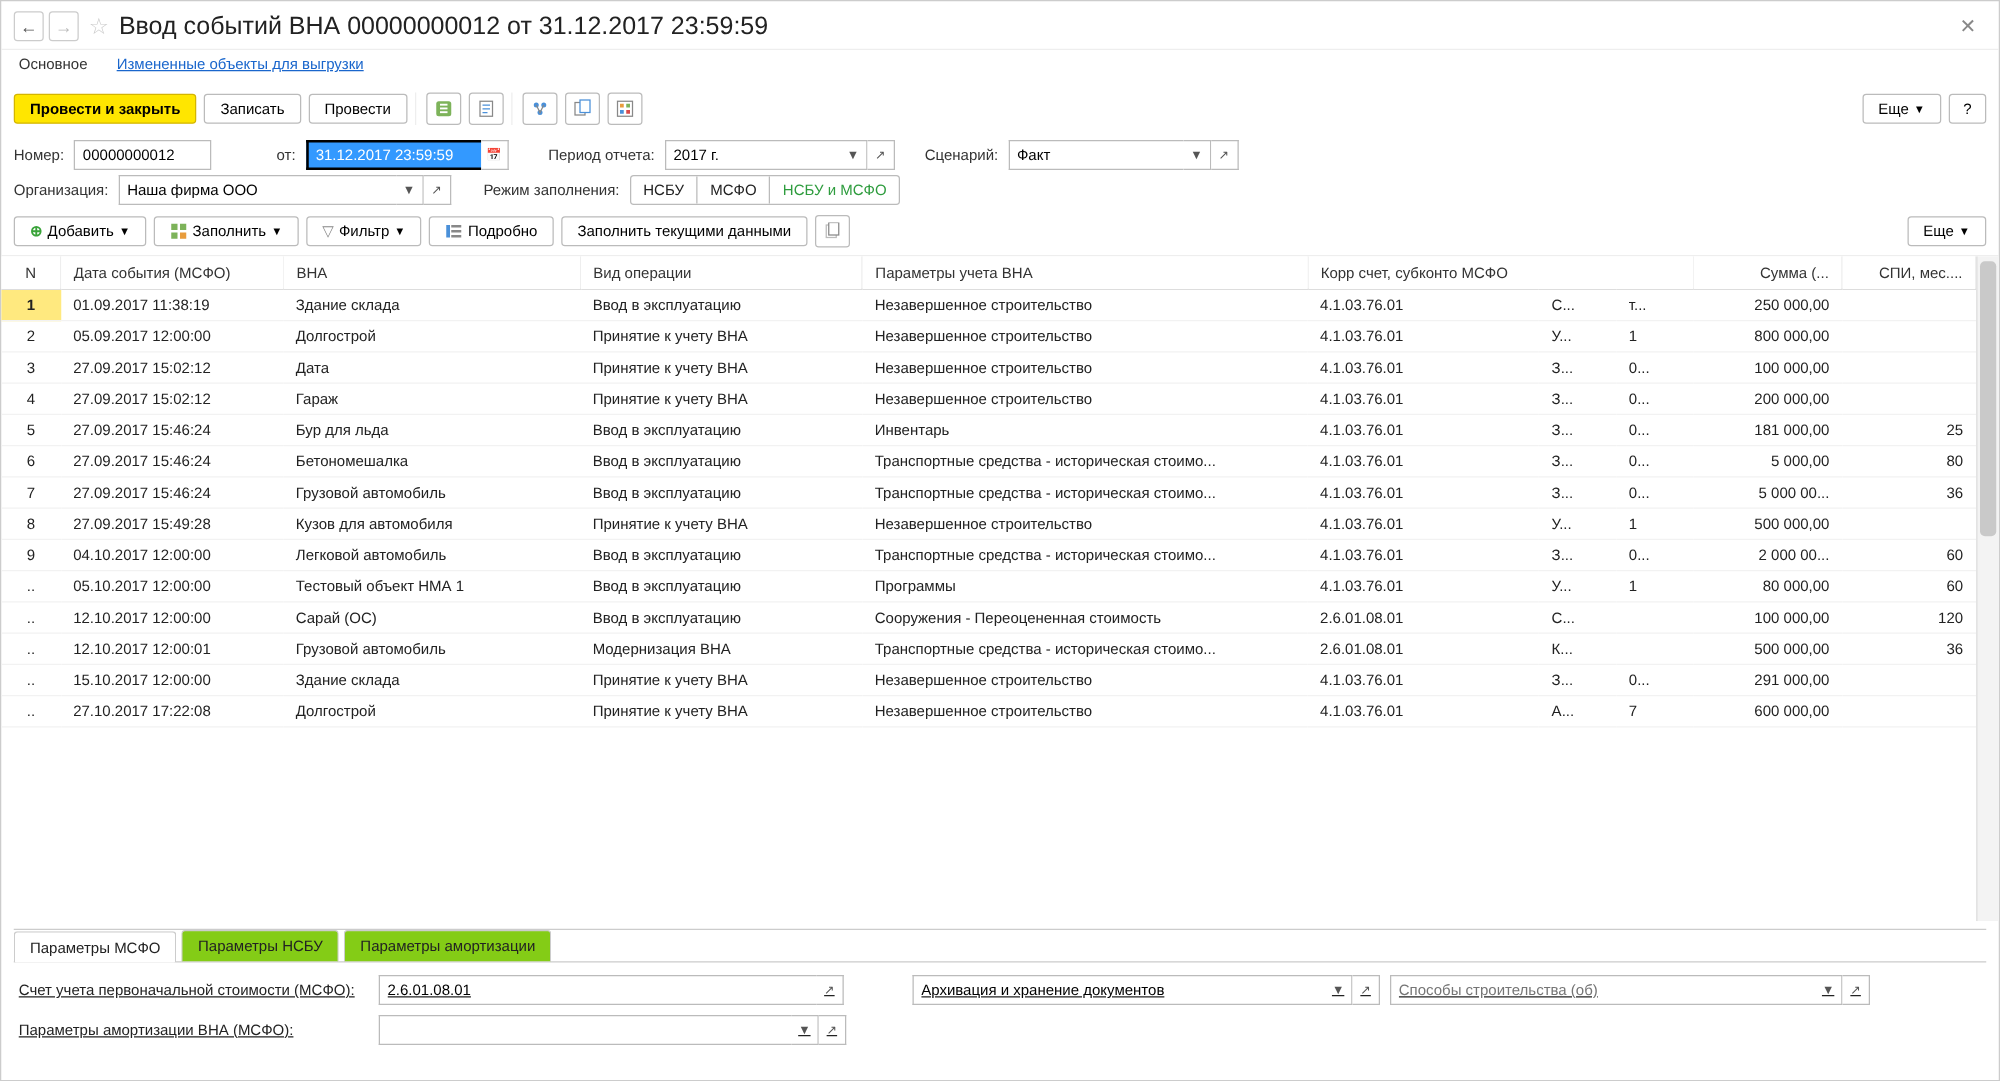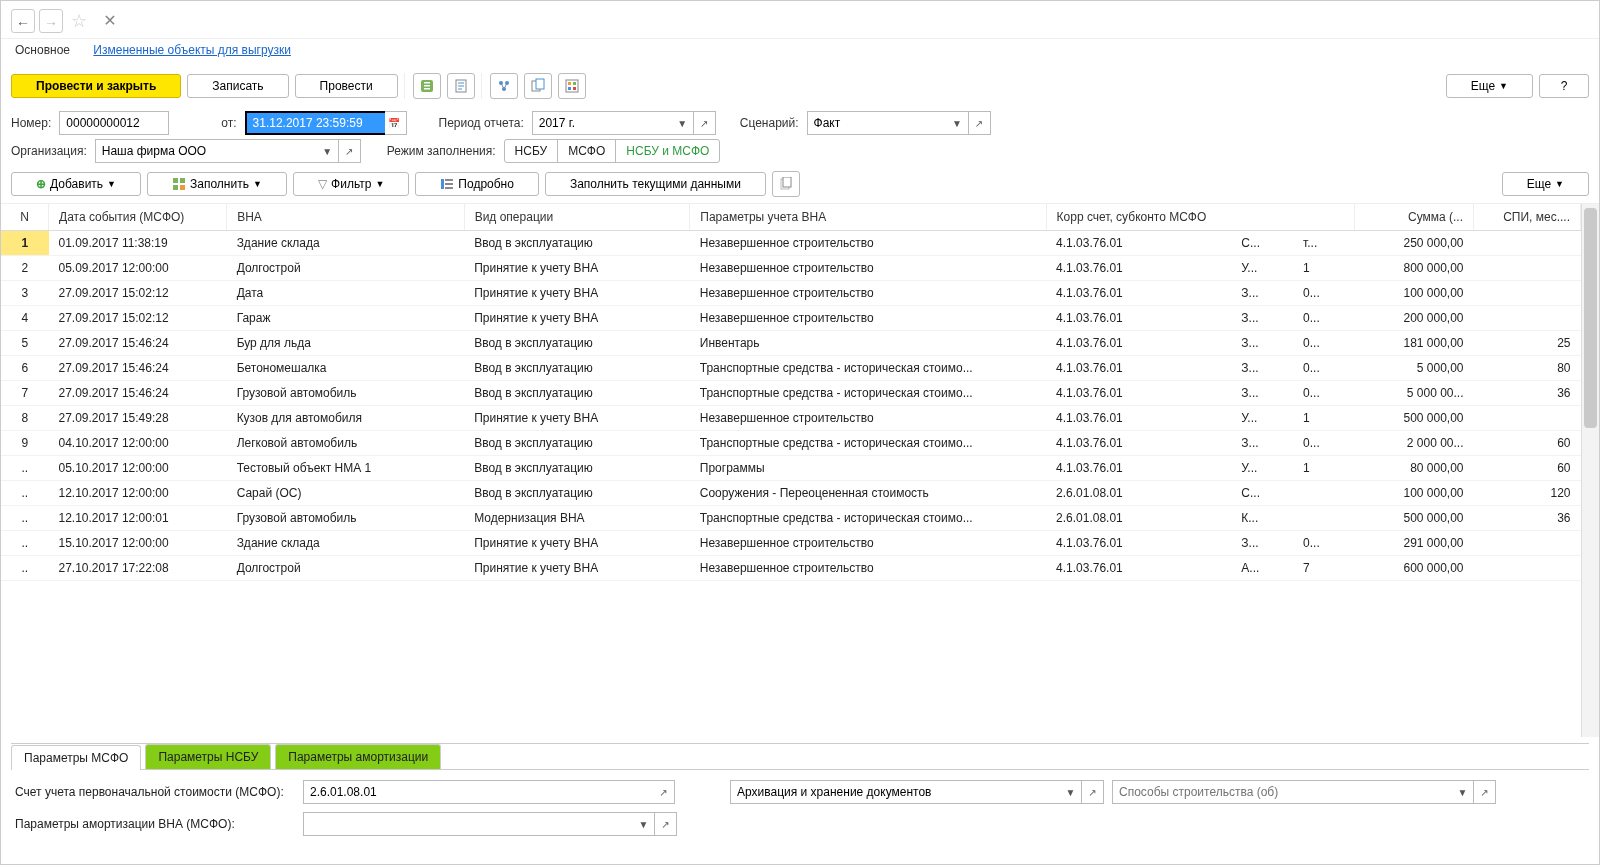--- a/index.html
+++ b/index.html
@@ -12,21 +12,21 @@
   .star-icon { margin:0 8px 0 4px; color:#ccc; font-size:18px; }
   .page-title { font-size:20px; font-weight:normal; flex:1; }
   .close-x { font-size:16px; color:#888; cursor:pointer; padding:4px 8px; }
 
   .link-row { padding:4px 14px 12px 14px; }
   .link-row span { margin-right:20px; cursor:pointer; }
   .link-active { color:#333; }
   .link { color:#1a66cc; text-decoration:underline; }
 
   .toolbar { display:flex; align-items:center; padding:4px 10px 10px 10px; gap:6px; }
-  .btn { border:1px solid #bbb; background:#fff; padding:4px 24px; border-radius:3px; cursor:pointer; font-size:12px; display:inline-flex; align-items:center; gap:4px; }
+  .btn { border:1px solid #bbb; background:#fff; padding:4px 12px; border-radius:3px; cursor:pointer; font-size:12px; display:inline-flex; align-items:center; gap:4px; }
   .btn.primary { background:#ffe600; border-color:#d4b500; font-weight:bold; }
   .icon-btn { border:1px solid #bbb; background:#fff; width:28px; height:26px; border-radius:3px; display:inline-flex; align-items:center; justify-content:center; cursor:pointer; }
   .toolbar-spacer { flex:1; }
   .toolbar-group { display:flex; gap:6px; border-left:1px solid #eee; padding-left:8px; }
 
   .form-row { display:flex; align-items:center; padding:2px 10px; gap:8px; flex-wrap:wrap; }
   .form-label { color:#333; }
   .input { border:1px solid #bbb; padding:3px 6px; background:#fff; font-size:12px; height:24px; }
   .input.readonly { background:#fff; }
   .input.highlight { background:#3399ff; color:#fff; border:2px solid #000; }
@@ -55,36 +55,37 @@
   .col-spi { text-align:right; }
   tr.selected td.col-n { background:#ffe97f; font-weight:bold; }
   .vscroll { width:18px; border-left:1px solid #ddd; background:#f3f3f3; position:relative; }
   .vthumb { position:absolute; left:2px; right:2px; top:4px; height:220px; background:#c9c9c9; border-radius:4px; }
 
   .bottom-panel { border-top:1px solid #ccc; margin:6px 10px 10px 10px; padding:0; }
   .bottom-tabs { display:flex; border-bottom:1px solid #ccc; }
   .bottom-tab { border:1px solid #ccc; border-bottom:0; padding:5px 12px; margin-right:4px; cursor:pointer; border-radius:3px 3px 0 0; position:relative; top:1px; background:#fff;}
   .bottom-tab:not(.active){ background:#84cc16; top:0; }
 
-  .bottom-form { padding:10px 4px; }
+  .bottom-form { padding:10px 4px;text-decoration:underline; }
   .bottom-row { display:flex; align-items:center; gap:8px; margin-bottom:8px; }
   .bf-label { width:280px; }
   .placeholder { color:#bbb; }
 
   svg { display:block; }
 </style>
 </head>
 <body>
 
 <div class="app">
 
   <div class="title-bar">
     <div class="nav-btn">←</div>
     <div class="nav-btn disabled">→</div>
     <span class="star-icon">☆</span>
+    <span class="page-title">Ввод событий ВНА 00000000012 от 31.12.2017 23:59:59</span>
     <span class="close-x">✕</span>
   </div>
 
   <div class="link-row">
     <span class="link-active">Основное</span>
     <span class="link">Измененные объекты для выгрузки</span>
   </div>
 
   <div class="toolbar">
     <button class="btn primary">Провести и закрыть</button>

